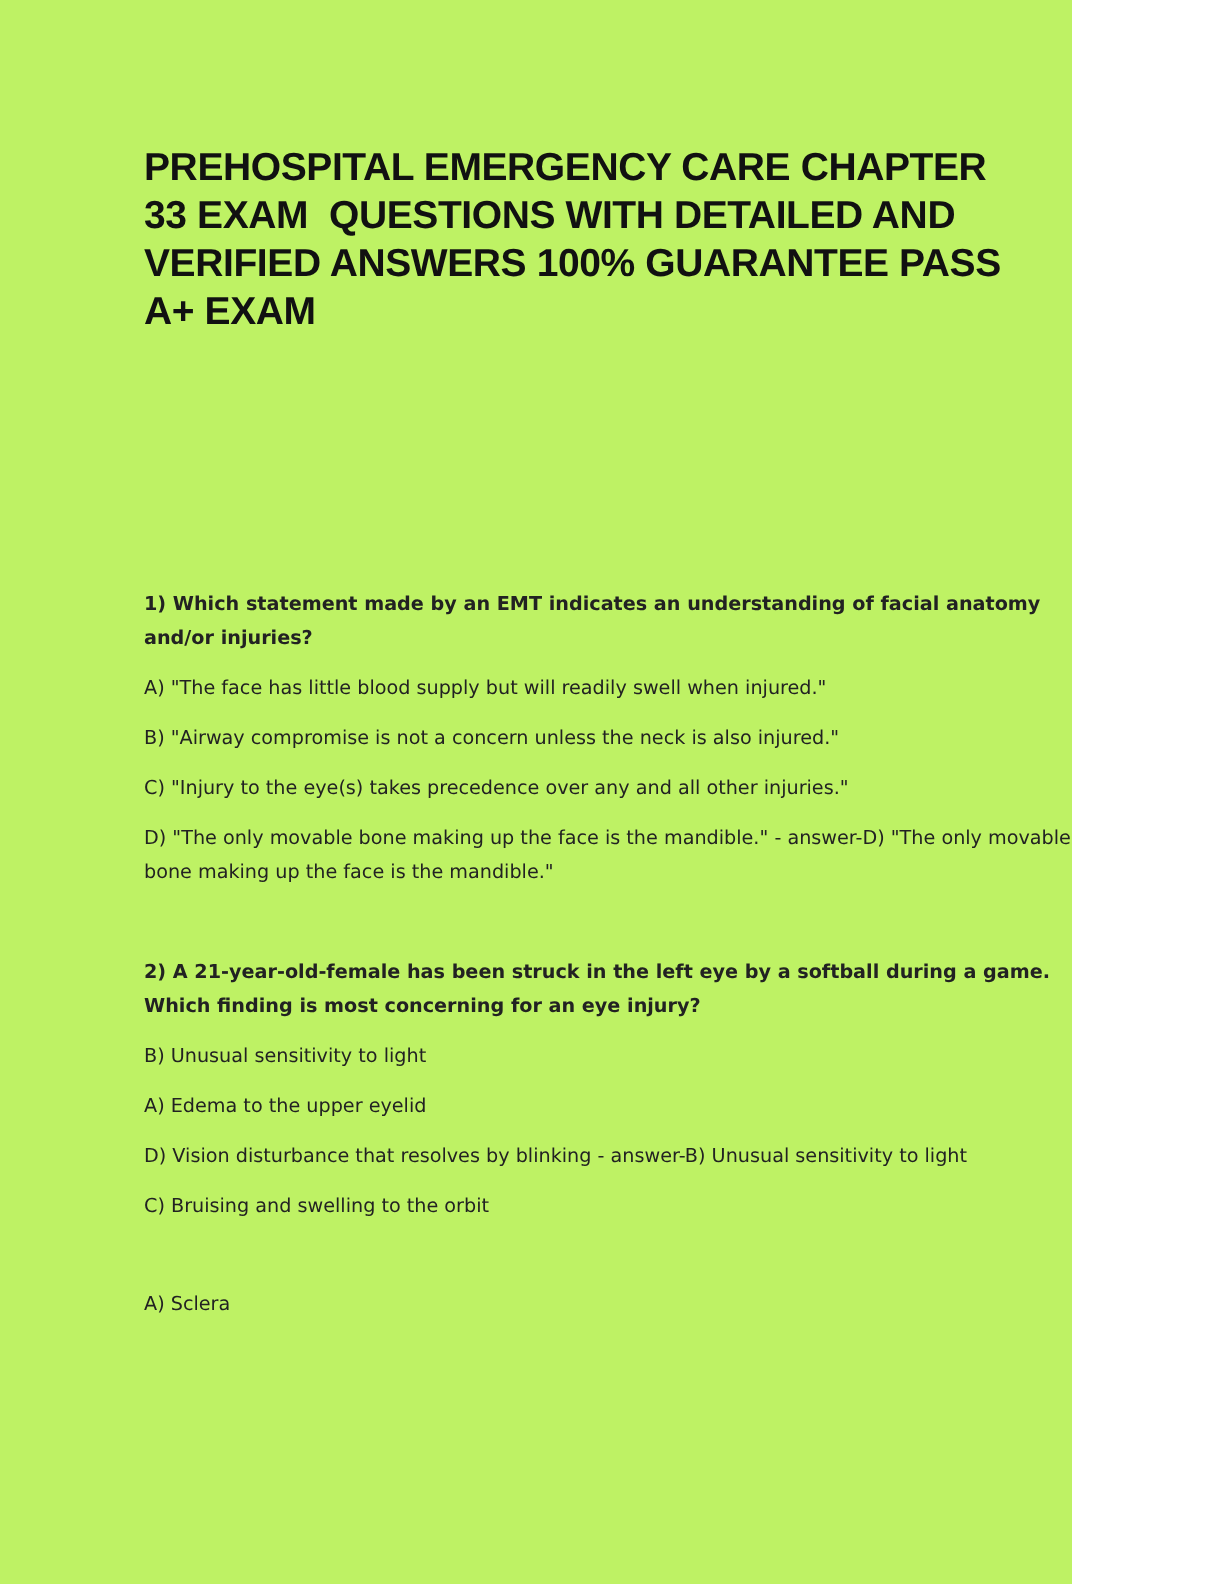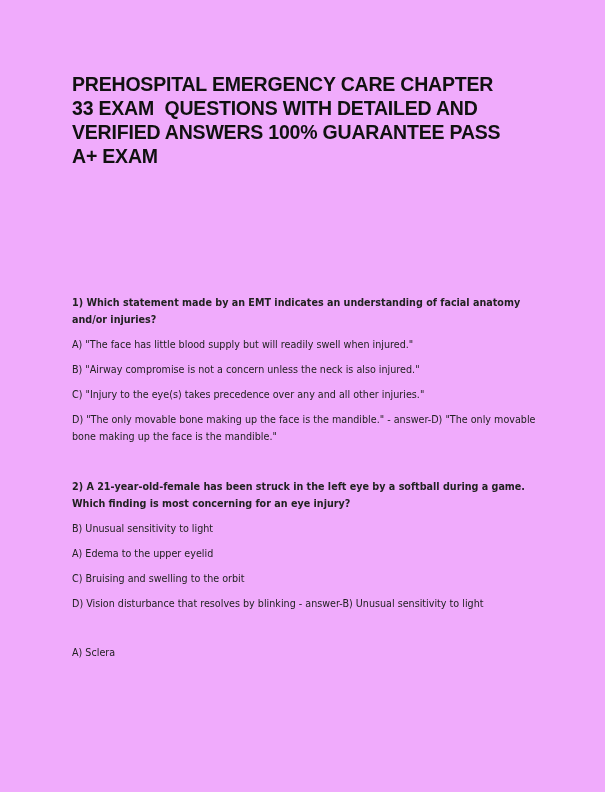--- a/index.html
+++ b/index.html
@@ -1,17 +1,17 @@
 <!DOCTYPE html>
 <html><head>
   <meta charset="utf-8">
   <style>
     html, body { margin: 0; padding: 0; background: #ffffff; }
     body { width: 612px; height: 792px; position: relative; overflow: hidden; }
-    .page { position: absolute; left: 0; top: 0; width: 605px; height: 792px; background: #f0abfc; }
+    .page { position: absolute; left: 0; top: 0; width: 536px; height: 792px; background: #bef264; }
     .title {
       position: absolute; left: 72px; top: 72px; width: 470px;
       font-family: "Liberation Sans", sans-serif; font-weight: bold;
       font-size: 19.5px; line-height: 24px; color: #111; margin: 0;
       letter-spacing: -0.2px;
     }
     .title span { display: block; white-space: pre; }
     .q { position: absolute; left: 72px; width: 470px; font-family: "DejaVu Sans", sans-serif; font-size: 9.6px; color: #222; }
     .stem { line-height: 17px; margin: 0 0 8px 0; font-weight: bold; }
     .opt { line-height: 17px; margin: 0 0 8px 0; }
@@ -32,20 +32,20 @@
     <p class="opt">A) "The face has little blood supply but will readily swell when injured."</p>
     <p class="opt">B) "Airway compromise is not a concern unless the neck is also injured."</p>
     <p class="opt">C) "Injury to the eye(s) takes precedence over any and all other injuries."</p>
     <p class="opt">D) "The only movable bone making up the face is the mandible." - answer-D) "The only movable bone making up the face is the mandible."</p>
   </div>
 
   <div class="q" style="top:478px;">
     <p class="stem">2) A 21-year-old-female has been struck in the left eye by a softball during a game. Which finding is most concerning for an eye injury?</p>
     <p class="opt">B) Unusual sensitivity to light</p>
     <p class="opt">A) Edema to the upper eyelid</p>
+    <p class="opt">D) Vision disturbance that resolves by blinking - answer-B) Unusual sensitivity to light</p>
     <p class="opt">C) Bruising and swelling to the orbit</p>
-    <p class="opt">D) Vision disturbance that resolves by blinking - answer-B) Unusual sensitivity to light</p>
   </div>
 
   <div class="q" style="top:644px;">
     <p class="opt">A) Sclera</p>
   </div>
 </div>
 
 </body></html>

